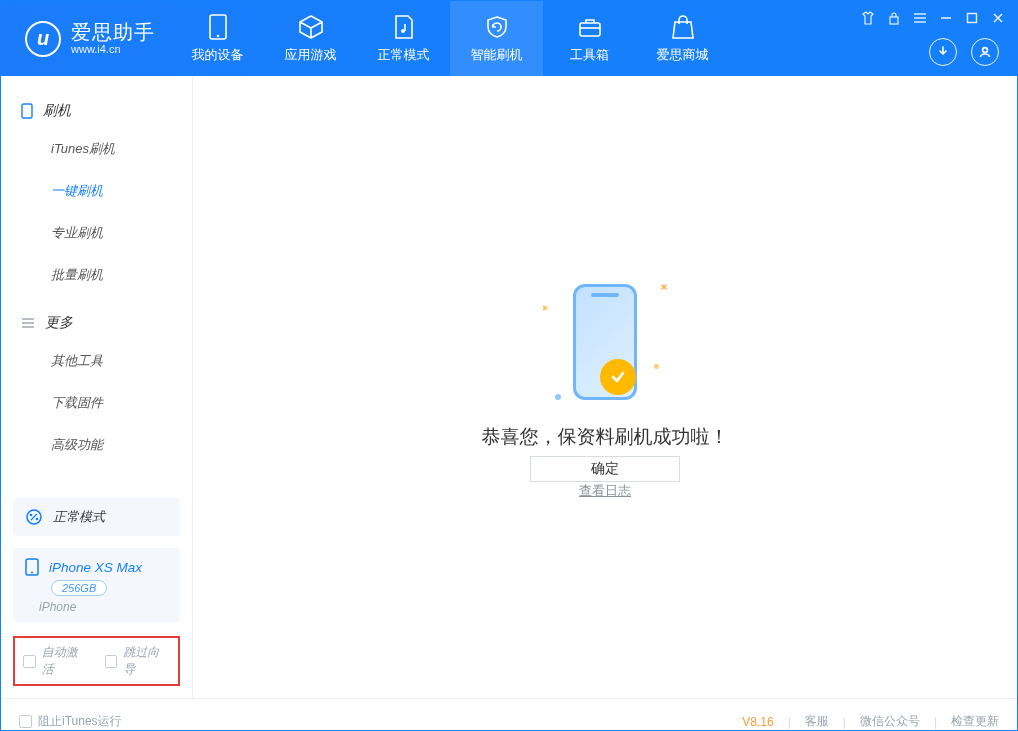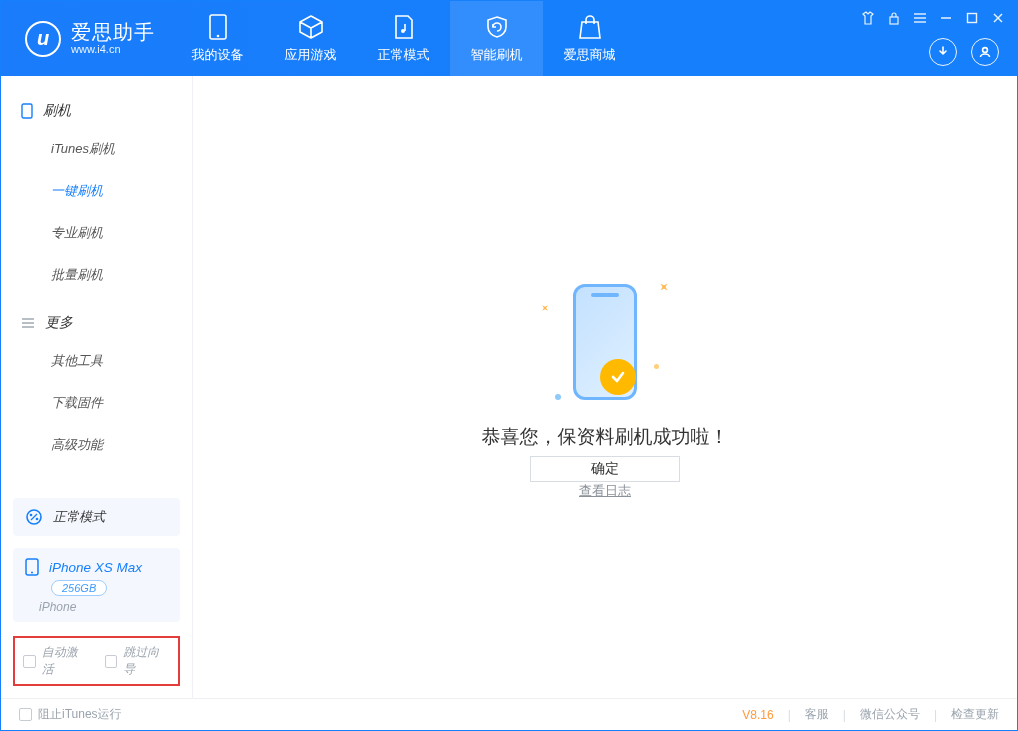--- a/index.html
+++ b/index.html
@@ -45,21 +45,21 @@
 .sparkle { position: absolute; width: 8px; height: 8px; background: #ffb74d; border-radius: 50%; }
 .dotb { position: absolute; width: 6px; height: 6px; background: #90caf9; border-radius: 50%; }
 .phone { position: absolute; left: 38px; top: 10px; width: 64px; height: 116px; border: 3px solid #6fb6ff; border-radius: 12px; background: linear-gradient(135deg,#c3e1ff 0%,#dff0ff 100%); }
 .phone::before { content: ""; position: absolute; top: 6px; left: 50%; transform: translateX(-50%); width: 28px; height: 4px; background: #6fb6ff; border-radius: 3px; }
 .check { position: absolute; right: -2px; bottom: 2px; width: 36px; height: 36px; background: #ffba00; border-radius: 50%; display: flex; align-items: center; justify-content: center; }
 .success-text { font-size: 19px; color: #333; }
 .ok-btn { margin-top: 6px; width: 150px; height: 26px; border: 1px solid #d8dde3; background: #fff; font-size: 14px; color: #333; cursor: pointer; }
 .log-link { font-size: 13px; color: #8a9199; text-decoration: underline; cursor: pointer; }
 
 
-.footer { height: 32px; border-top: 1px solid #eef0f3; display: flex; align-items: center; padding: 0 18px; font-size: 12px; color: #9aa3ad; }
+.footer { height: 32px; border-top: 1px solid #eef0f3; display: flex; align-items: flex-end; padding: 0 18px; font-size: 12px; color: #9aa3ad; }
 .footer .left { display: flex; gap: 6px; align-items: center; }
 .footer .right { margin-left: auto; display: flex; gap: 14px; align-items: center; }
 .footer .ver { color: #ff9a3d; }
 .footer .sep { color: #d8dde3; }
 .footer .flink { cursor: pointer; }
 
 svg { display: block; }
 </style>
 </head>
 <body>
@@ -103,20 +103,30 @@
     </div>
     <div class="tab active">
       <span class="ico">
             <svg width="26" height="26" viewBox="0 0 26 26">
               <path d="M13 3 L22 6 V13 C22 18 18 22 13 23 C8 22 4 18 4 13 V6 Z" fill="none" stroke="#fff" stroke-width="1.6"></path>
               <path d="M9 13 A4 4 0 1 1 13 17" fill="none" stroke="#fff" stroke-width="1.6"></path>
               <path d="M9 10 L9 13 L12 13" fill="none" stroke="#fff" stroke-width="1.6"></path>
             </svg>
           </span>
       <span class="lbl">智能刷机</span>
+    </div>
+    <div class="tab">
+      <span class="ico">
+            <svg width="26" height="24" viewBox="0 0 26 24">
+              <rect x="3" y="8" width="20" height="13" rx="2" fill="none" stroke="#fff" stroke-width="1.6"></rect>
+              <path d="M9 8 V5 H17 V8" fill="none" stroke="#fff" stroke-width="1.6"></path>
+              <line x1="3" y1="13" x2="23" y2="13" stroke="#fff" stroke-width="1.6"></line>
+            </svg>
+          </span>
+      <span class="lbl">工具箱</span>
     </div>
     <div class="tab">
       <span class="ico">
             <svg width="24" height="26" viewBox="0 0 24 26">
               <path d="M4 8 H20 L22 24 H2 Z" fill="none" stroke="#fff" stroke-width="1.6"></path>
               <path d="M8 10 V6 a4 4 0 0 1 8 0 V10" fill="none" stroke="#fff" stroke-width="1.6"></path>
             </svg>
           </span>
       <span class="lbl">爱思商城</span>
     </div>

